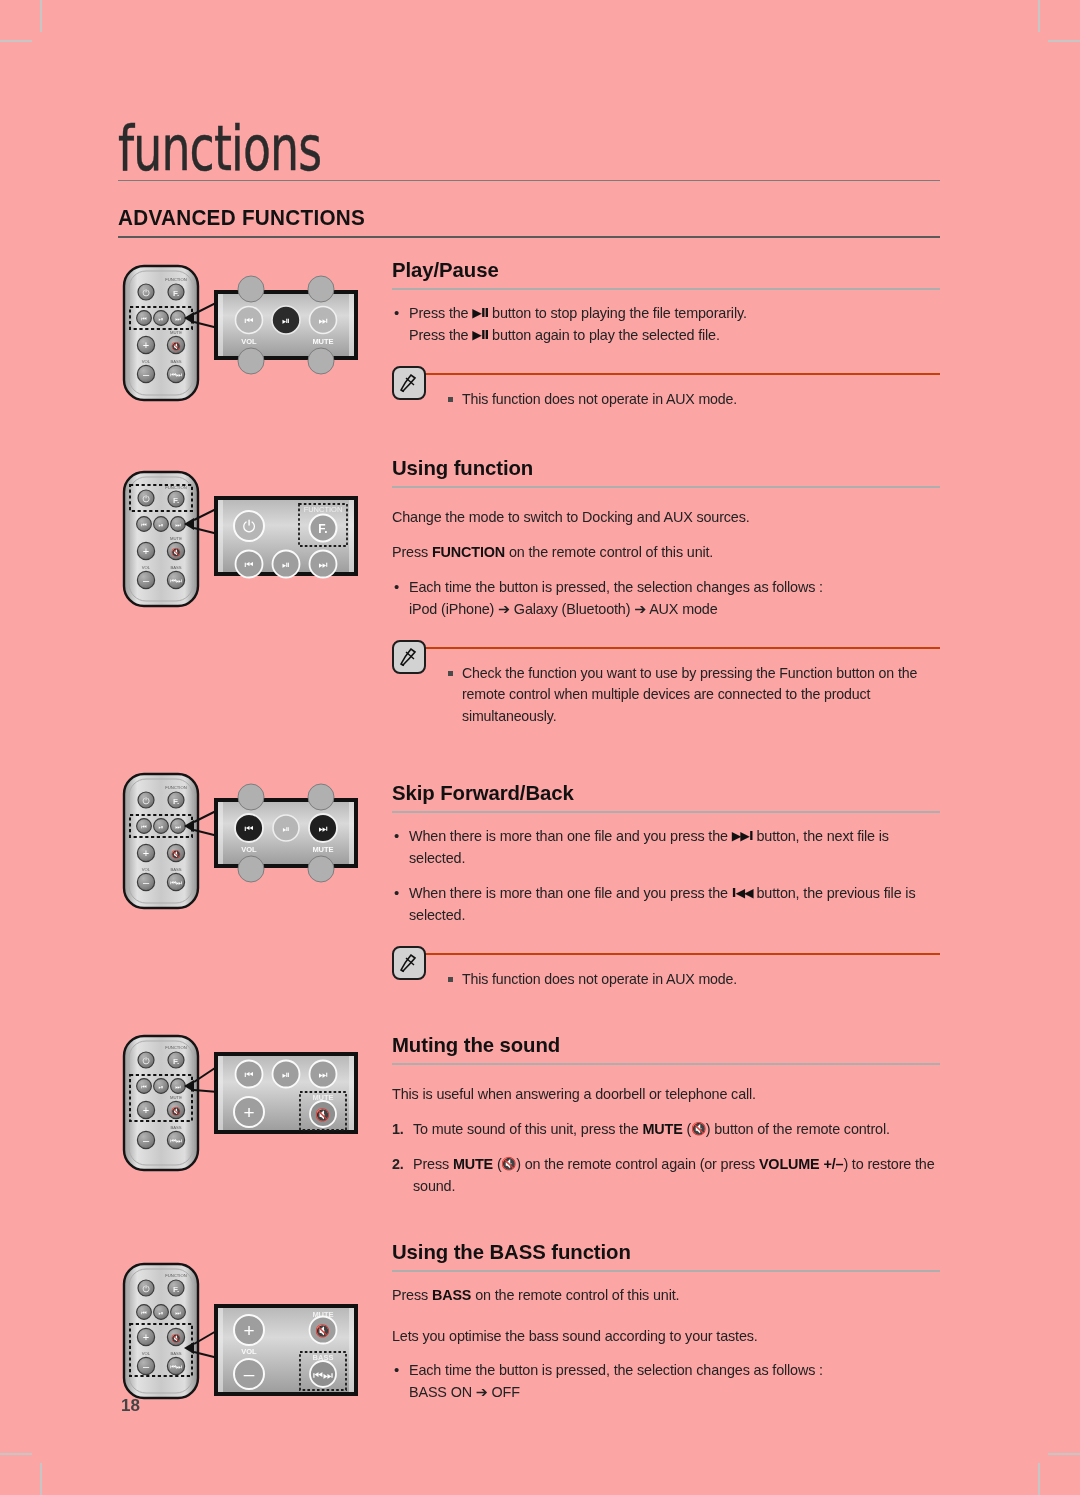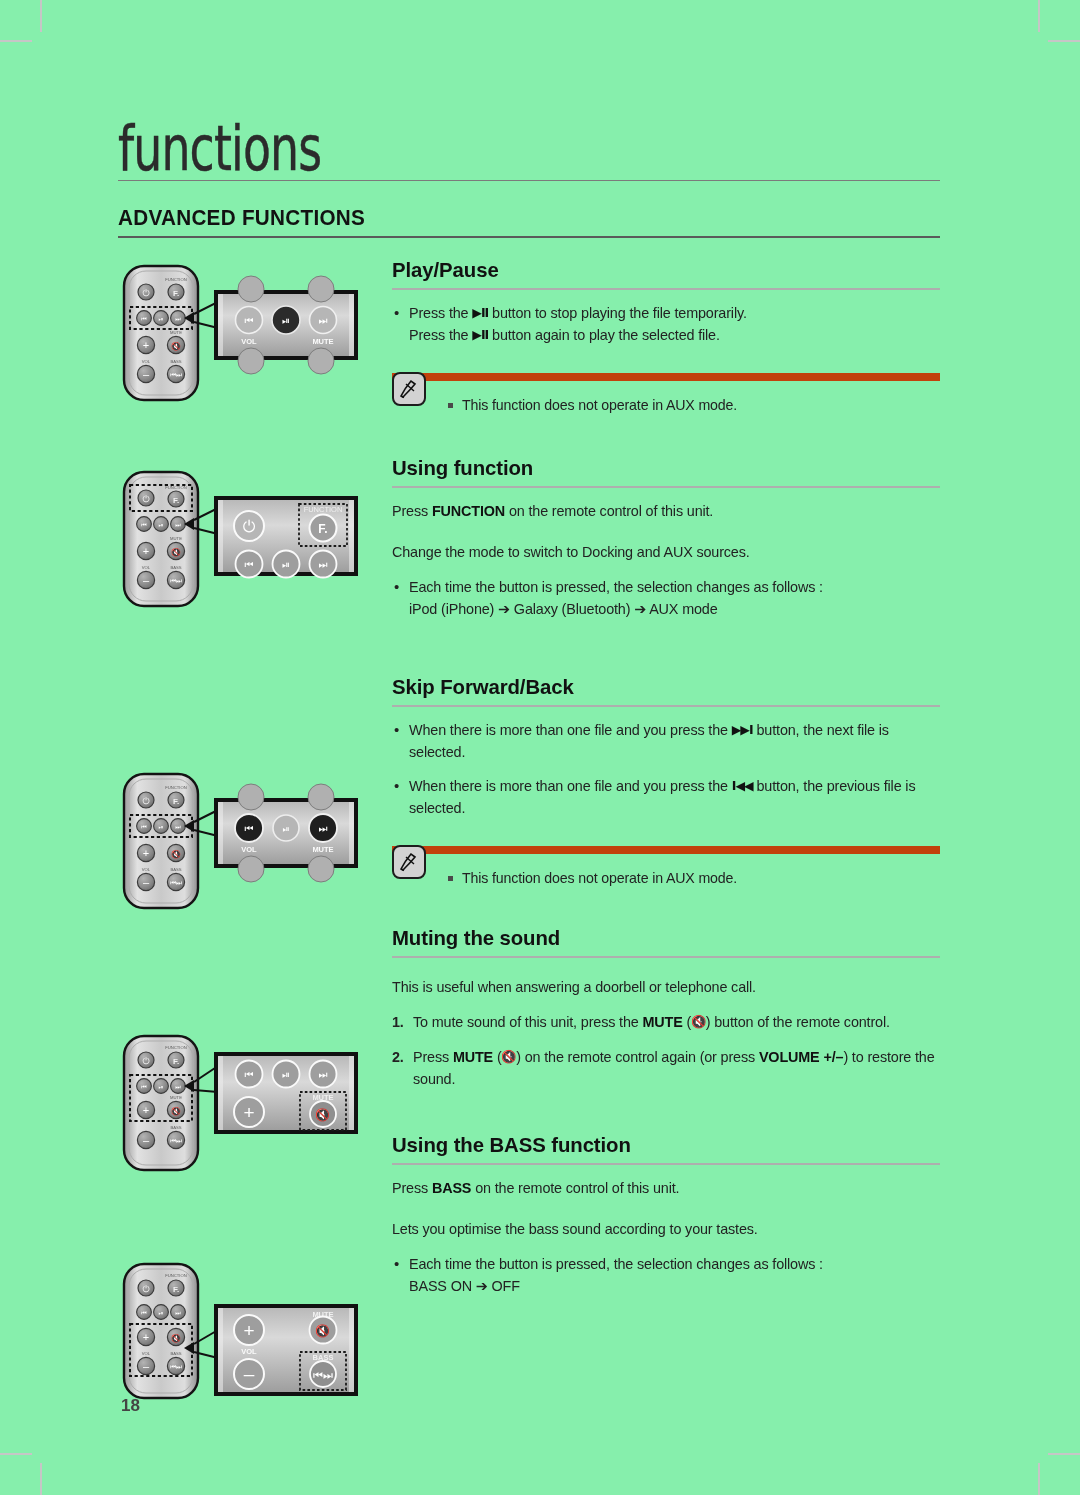--- a/index.html
+++ b/index.html
@@ -10,21 +10,21 @@
     background: #ffffff;
     font-family: "Liberation Sans", sans-serif;
     color: #1a1a1a;
     overflow: hidden;
   }
 
   .page {
     position: relative;
     width: 1080px;
     height: 1495px;
-    background: #86efac;
+    background: #fca5a5;
   }
 
   
   .crop { position: absolute; background: #c6c6c6; }
   .crop.v { width: 2px; height: 32px; }
   .crop.h { height: 2px; width: 32px; }
 
   .crop-tl-v { left: 40px;   top: 0px; }
   .crop-tl-h { left: 0px;    top: 40px; }
   .crop-tr-v { left: 1038px; top: 0px; }
@@ -154,21 +154,21 @@
     letter-spacing: -1px;
     vertical-align: 1px;
     font-weight: bold;
     color: #111;
     white-space: nowrap;
   }
 
   
   .note {
     position: relative;
-    border-top: 8px solid #c2410c;
+    border-top: 2px solid #c2410c;
     padding-top: 11px;
     min-height: 44px;
   }
   .note-icon {
     position: absolute;
     left: 0px;
     top: -9px;
     width: 34px;
     height: 34px;
     border-radius: 8px;
@@ -611,26 +611,38 @@
         <div class="note-body">
           <div class="note-line">This function does not operate in AUX mode.</div>
         </div>
       </div>
     </div>
 
     <div class="block" style="margin-top:39px;">
       <div class="h2">Using function</div>
       <div class="h2-rule"></div>
 
+      <p class="body gap-lg">Change the mode to switch to Docking and AUX sources.</p>
+
       <p class="body gap-md"><span>Press </span><b>FUNCTION</b><span> on the remote control of this unit.</span></p>
 
-      <p class="body gap-lg">Change the mode to switch to Docking and AUX sources.</p>
-
       <div class="bullet gap-md"><span>Each time the button is pressed, the selection changes as follows :</span><br><span>iPod (iPhone) ➔ Galaxy (Bluetooth) ➔ AUX mode</span></div>
 
+      <div class="note" style="margin-top:26px;">
+        <div class="note-icon">
+          <svg width="30" height="30" viewBox="0 0 30 30">
+            <path d="M7 22 C9 18 12 13 17 7 L21 10 C16 16 12 20 9 23 Z" fill="none" stroke="#111" stroke-width="1.6"></path>
+            <path d="M12 10 L20 17" fill="none" stroke="#111" stroke-width="1.4"></path>
+            <path d="M7 22 L10 23.5" fill="none" stroke="#111" stroke-width="1.4"></path>
+          </svg>
+        </div>
+        <div class="note-body">
+          <div class="note-line">Check the function you want to use by pressing the Function button on the remote control when multiple devices are connected to the product simultaneously.</div>
+        </div>
+      </div>
     </div>
 
     <div class="block" style="margin-top:54px;">
       <div class="h2">Skip Forward/Back</div>
       <div class="h2-rule"></div>
 
 
       <div class="bullet gap-md"><span>When there is more than one file and you press the </span><span class="glyph">▶▶I</span><span> button, the next file is selected.</span></div>
 
       <div class="bullet gap-md"><span>When there is more than one file and you press the </span><span class="glyph">I◀◀</span><span> button, the previous file is selected.</span></div>

